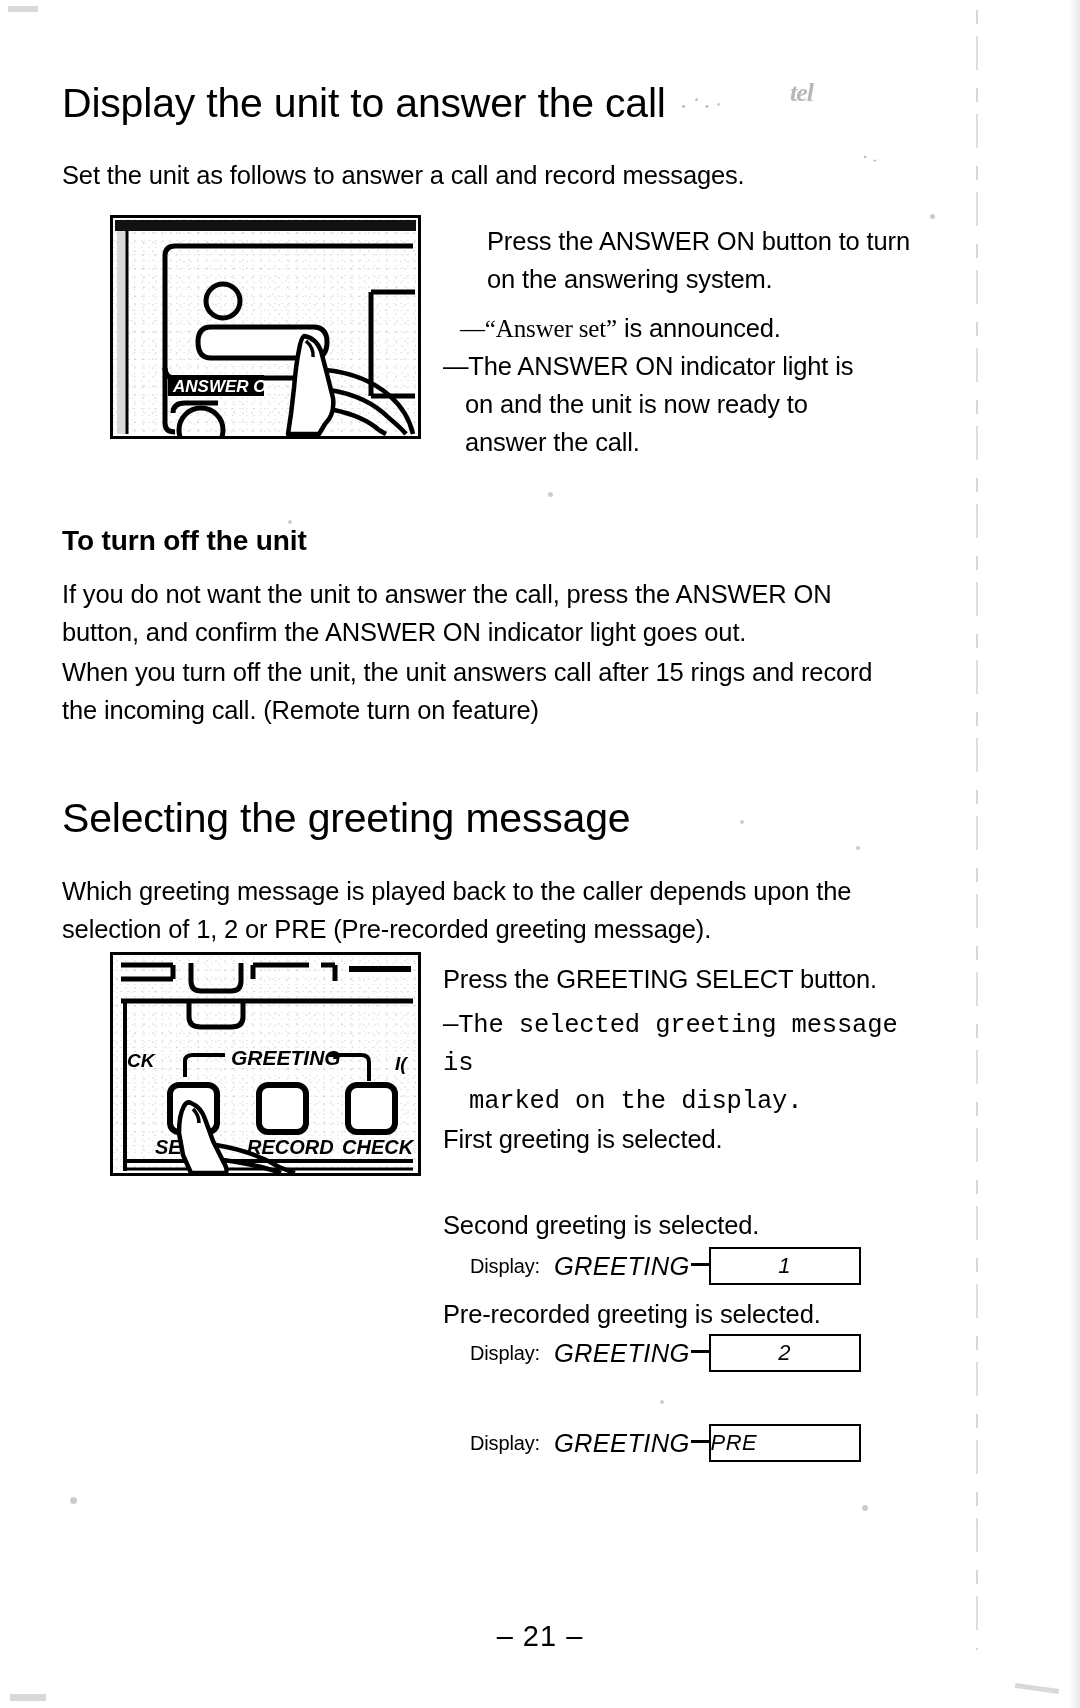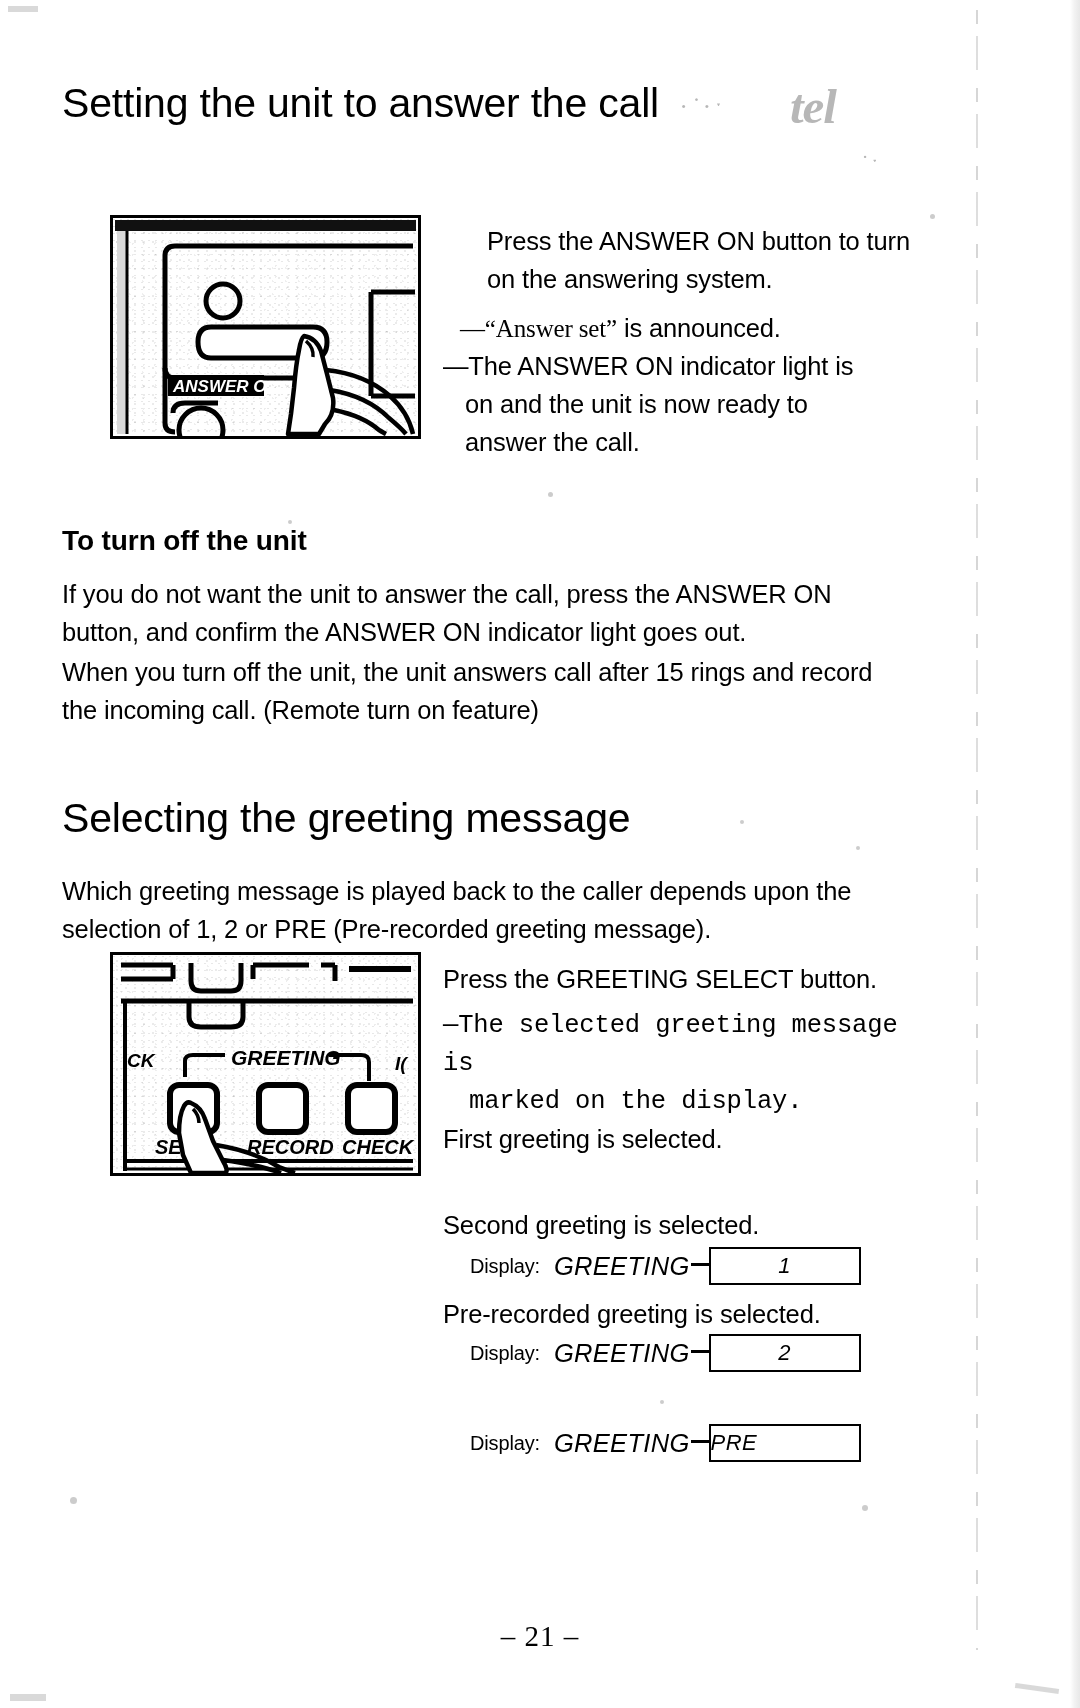--- a/index.html
+++ b/index.html
@@ -183,26 +183,29 @@
   <div class="scan-corner" style="left:1015px;top:1686px;width:44px;height:5px;transform:rotate(8deg);"></div>
   <div class="speck" style="left:70px;top:1497px;width:7px;height:7px;"></div>
   <div class="speck" style="left:862px;top:1505px;width:6px;height:6px;"></div>
   <div class="speck" style="left:548px;top:492px;width:5px;height:5px;"></div>
   <div class="speck" style="left:930px;top:214px;width:5px;height:5px;"></div>
   <div class="speck" style="left:288px;top:520px;width:4px;height:4px;"></div>
   <div class="speck" style="left:740px;top:820px;width:4px;height:4px;"></div>
   <div class="speck" style="left:856px;top:846px;width:4px;height:4px;"></div>
   <div class="speck" style="left:660px;top:1400px;width:4px;height:4px;"></div>
 
-  <div class="h1" id="title-main">Setting the unit to answer the call</div>
-
-  <div class="smudge" style="left:790px;top:78px;font-size:49px;font-weight:bold;">tel</div>
+  <div class="h1" id="title-main">Display the unit to answer the call</div>
+
+  <div class="smudge" style="left:790px;top:78px;font-size:26px;font-weight:bold;">tel</div>
   <div class="smudge" style="left:680px;top:92px;font-size:26px;letter-spacing:4px;">·˙·ˑ</div>
   <div class="smudge" style="left:860px;top:150px;font-size:22px;">˙ ˑ</div>
 
+  <div class="para" style="left:62px;top:156px;">
+    <span>Set the unit as follows to answer a call and record messages.</span>
+  </div>
 
   <div class="illus" style="left:110px;top:215px;width:305px;height:218px;">
     <div class="panel"></div>
     <svg width="305" height="218" viewBox="0 0 305 218" style="position:absolute;left:0;top:0;">
 
       <rect x="2" y="2" width="301" height="11" fill="#111"></rect>
 
       <rect x="4" y="13" width="10" height="203" fill="#d9d9d9"></rect>
       <line x1="14" y1="13" x2="14" y2="216" stroke="#000" stroke-width="3"></line>
 
@@ -344,15 +347,15 @@
   </div>
   <div class="disp-row" style="left:470px;top:1424px;">
     <span class="disp-label">Display:</span>
     <span class="disp-greet">GREETING</span>
     <span class="disp-dash"></span>
     <span class="disp-box left">
       <span>PRE</span>
     </span>
   </div>
 
-  <div class="pagenum" style="top:1620px;font-family:Liberation Serif, serif;">– 21 –</div>
+  <div class="pagenum" style="top:1620px;">– 21 –</div>
 
 </div>
 
 </body></html>

